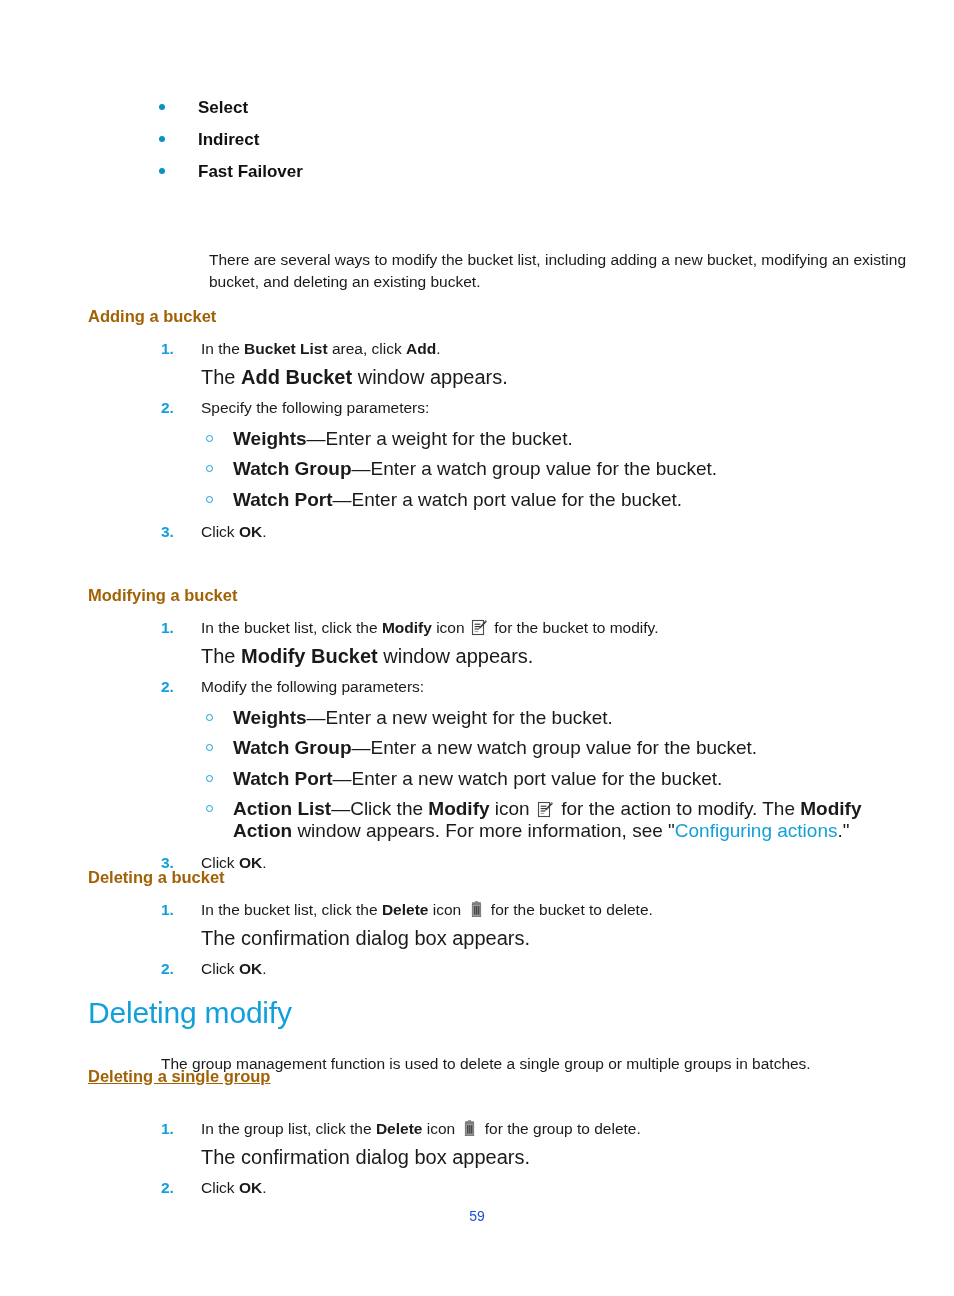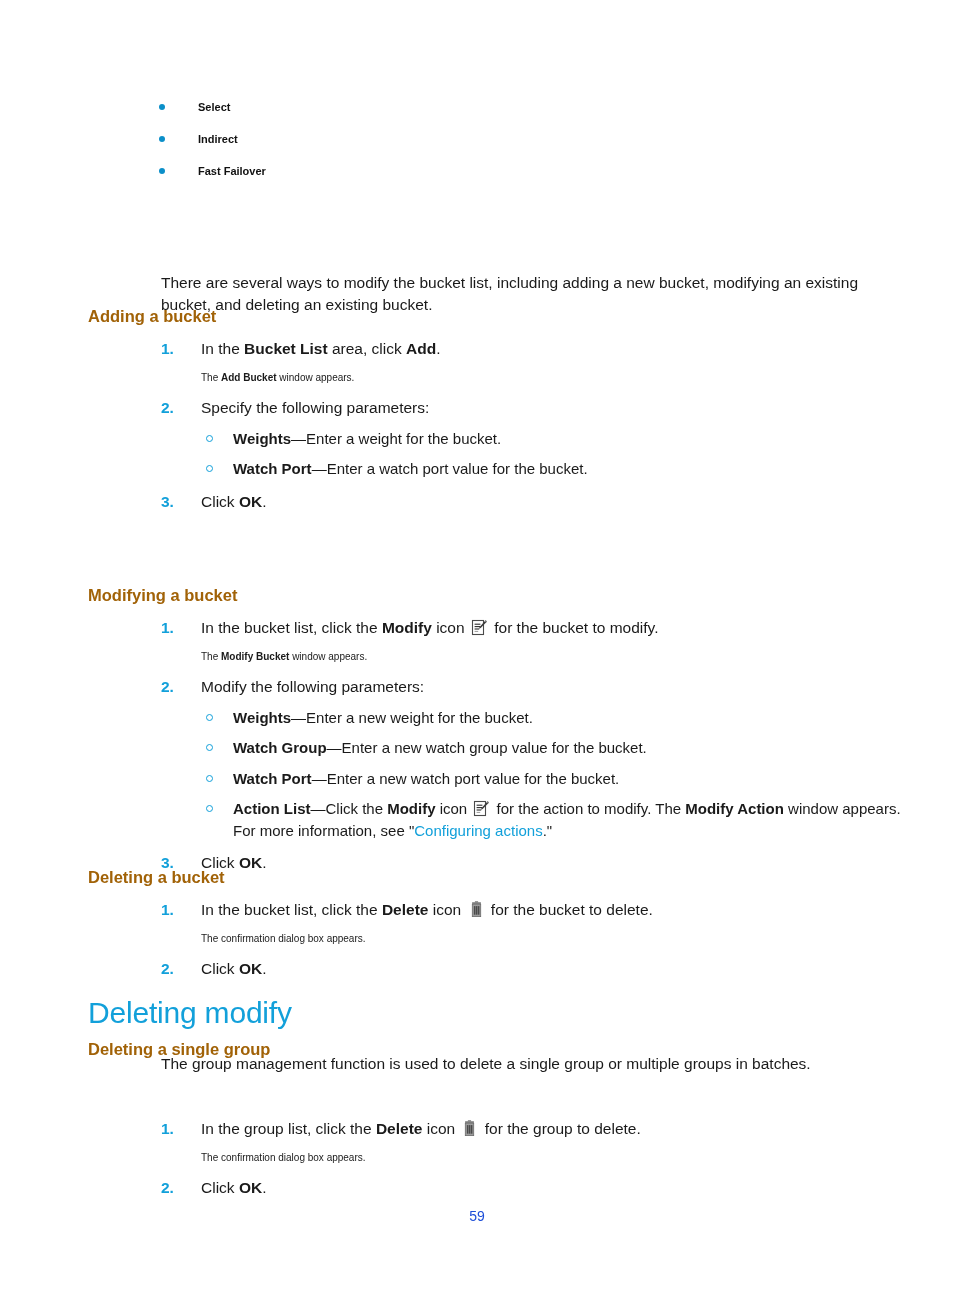--- a/index.html
+++ b/index.html
@@ -36,21 +36,21 @@
     list-style: none;
     position: absolute;
     left: 155px;
     top: 98px;
     width: 700px;
   }
   .bullet-list li {
     position: relative;
     padding-left: 43px;
     margin-bottom: 13px;
-    font-size: 11px;
+    font-size: 17px;
     font-weight: bold;
     line-height: 19px;
     color: #111111;
   }
   .bullet-list li .dot {
     position: absolute;
     left: 4px;
     top: 6px;
     width: 6px;
     height: 6px;
@@ -109,36 +109,36 @@
     top: 0;
     width: 26px;
     text-align: left;
     font-weight: bold;
     color: #12a0da;
     font-size: 15.5px;
   }
   .step-cont {
     position: relative;
     padding-left: 40px;
-    font-size: 10px;
+    font-size: 20px;
     line-height: 21.5px;
     color: #1a1a1a;
   }
 
   
   .subs {
     list-style: none;
     margin: 0;
     padding: 0;
   }
   .subs li {
     position: relative;
     padding-left: 32px;
     margin-top: 9px;
-    font-size: 15px;
+    font-size: 19px;
     line-height: 21.5px;
     color: #1a1a1a;
   }
   .subs li .ocirc {
     position: absolute;
     left: 5px;
     top: 7px;
     width: 7px;
     height: 7px;
     border: 1.4px solid #12a0da;
@@ -181,21 +181,21 @@
       <span class="dot"></span>
       <span>Indirect</span>
     </li>
     <li>
       <span class="dot"></span>
       <span>Fast Failover</span>
     </li>
   </ul>
 
 
-  <div class="para" style="top:272px;">There are several ways to modify the bucket list, including adding a new bucket, modifying an existing bucket, and deleting an existing bucket.</div>
+  <div class="para" style="top:249px;margin-left:48px;">There are several ways to modify the bucket list, including adding a new bucket, modifying an existing bucket, and deleting an existing bucket.</div>
 
   <h2 class="h2" style="top:306px;">Adding a bucket</h2>
 
   <div class="steps" style="top:338px;">
 
     <div class="step">
       <span class="num">1.</span>
       <span><span>In the </span><b>Bucket List</b><span> area, click </span><b>Add</b><span>.</span></span>
     </div>
 
@@ -205,20 +205,24 @@
 
     <div class="step" style="margin-top:9px;">
       <span class="num">2.</span>
       <span>Specify the following parameters:</span>
     </div>
 
     <ul class="subs" style="margin-left:40px;margin-top:0;">
       <li>
         <span class="ocirc"></span>
         <b>Weights</b><span>—Enter a weight for the bucket.</span>
+      </li>
+      <li>
+        <span class="ocirc"></span>
+        <b>Watch Group</b><span>—Enter a watch group value for the bucket.</span>
       </li>
       <li>
         <span class="ocirc"></span>
         <b>Watch Port</b><span>—Enter a watch port value for the bucket.</span>
       </li>
     </ul>
 
     <div class="step" style="margin-top:11px;">
       <span class="num">3.</span>
       <span><span>Click </span><b>OK</b><span>.</span></span>
@@ -302,21 +306,21 @@
     <div class="step" style="margin-top:9px;">
       <span class="num">2.</span>
       <span><span>Click </span><b>OK</b><span>.</span></span>
     </div>
   </div>
 
   <h1 class="h1" style="top:996px;">Deleting modify</h1>
 
   <div class="para" style="top:1053px;">The group management function is used to delete a single group or multiple groups in batches.</div>
 
-  <h2 class="h2" style="top:1039px;">Deleting a single group</h2>
+  <h2 class="h2" style="top:1066px;text-decoration:underline;">Deleting a single group</h2>
 
   <div class="steps" style="top:1118px;">
     <div class="step">
       <span class="num">1.</span>
       <span><span>In the group list, click the </span><b>Delete</b><span> icon </span><span class="icon-inline"><svg width="17" height="17" viewBox="0 0 17 17">
               <rect x="4.1" y="1.3" width="8.8" height="1.6" fill="#707070"></rect>
               <rect x="6.9" y="0.3" width="3.2" height="1.1" fill="#707070"></rect>
               <rect x="4.3" y="3.3" width="8.4" height="12.3" fill="#9c9c9c" stroke="#6a6a6a" stroke-width="0.8"></rect>
               <rect x="5.9" y="5.1" width="1.5" height="8.6" fill="#4a4a4a"></rect>
               <rect x="7.9" y="5.1" width="1.5" height="8.6" fill="#4a4a4a"></rect>

